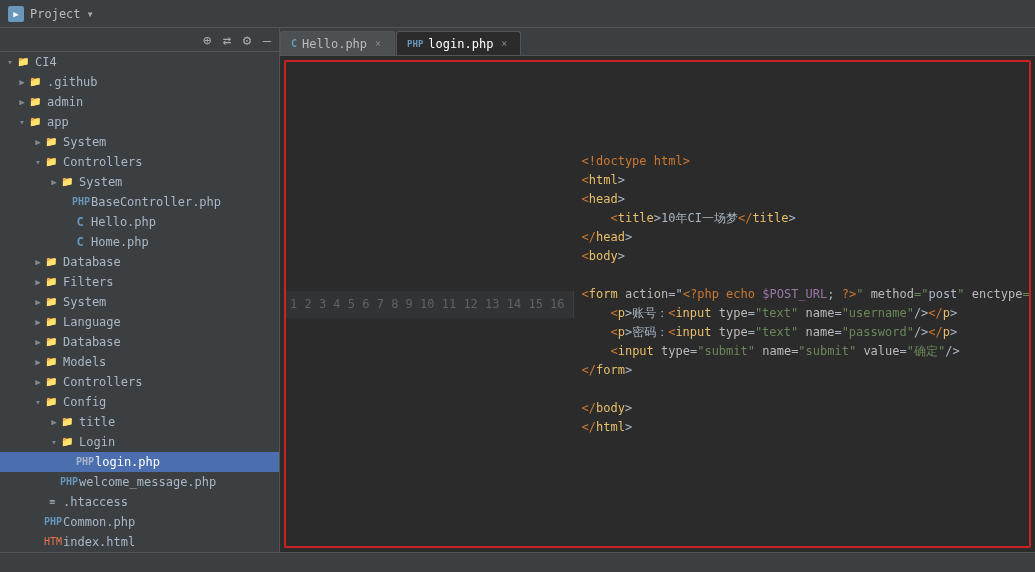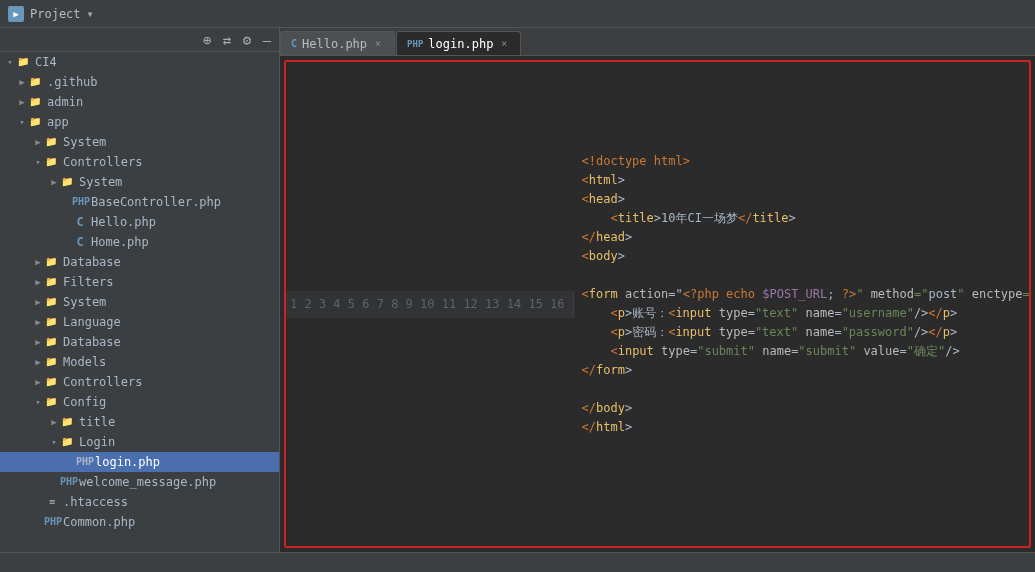--- a/index.html
+++ b/index.html
@@ -384,20 +384,26 @@
         <span>.htaccess</span>
       </div>
 
       <div class="tree-item">
         <span class="indent" style="width:32px;"></span>
         <span class="arrow" style="width:12px;"></span>
         <span class="file-icon php-icon">PHP</span>
         <span>Common.php</span>
       </div>
 
+      <div class="tree-item">
+        <span class="indent" style="width:32px;"></span>
+        <span class="arrow" style="width:12px;"></span>
+        <span class="file-icon html-icon">HTM</span>
+        <span>index.html</span>
+      </div>
 
     </div>
   </div>
 
   <div class="editor-area">
 
     <div class="tab-bar">
       <div class="tab">
         <span class="tab-icon tab-icon-c">C</span>
         <span>Hello.php</span>

